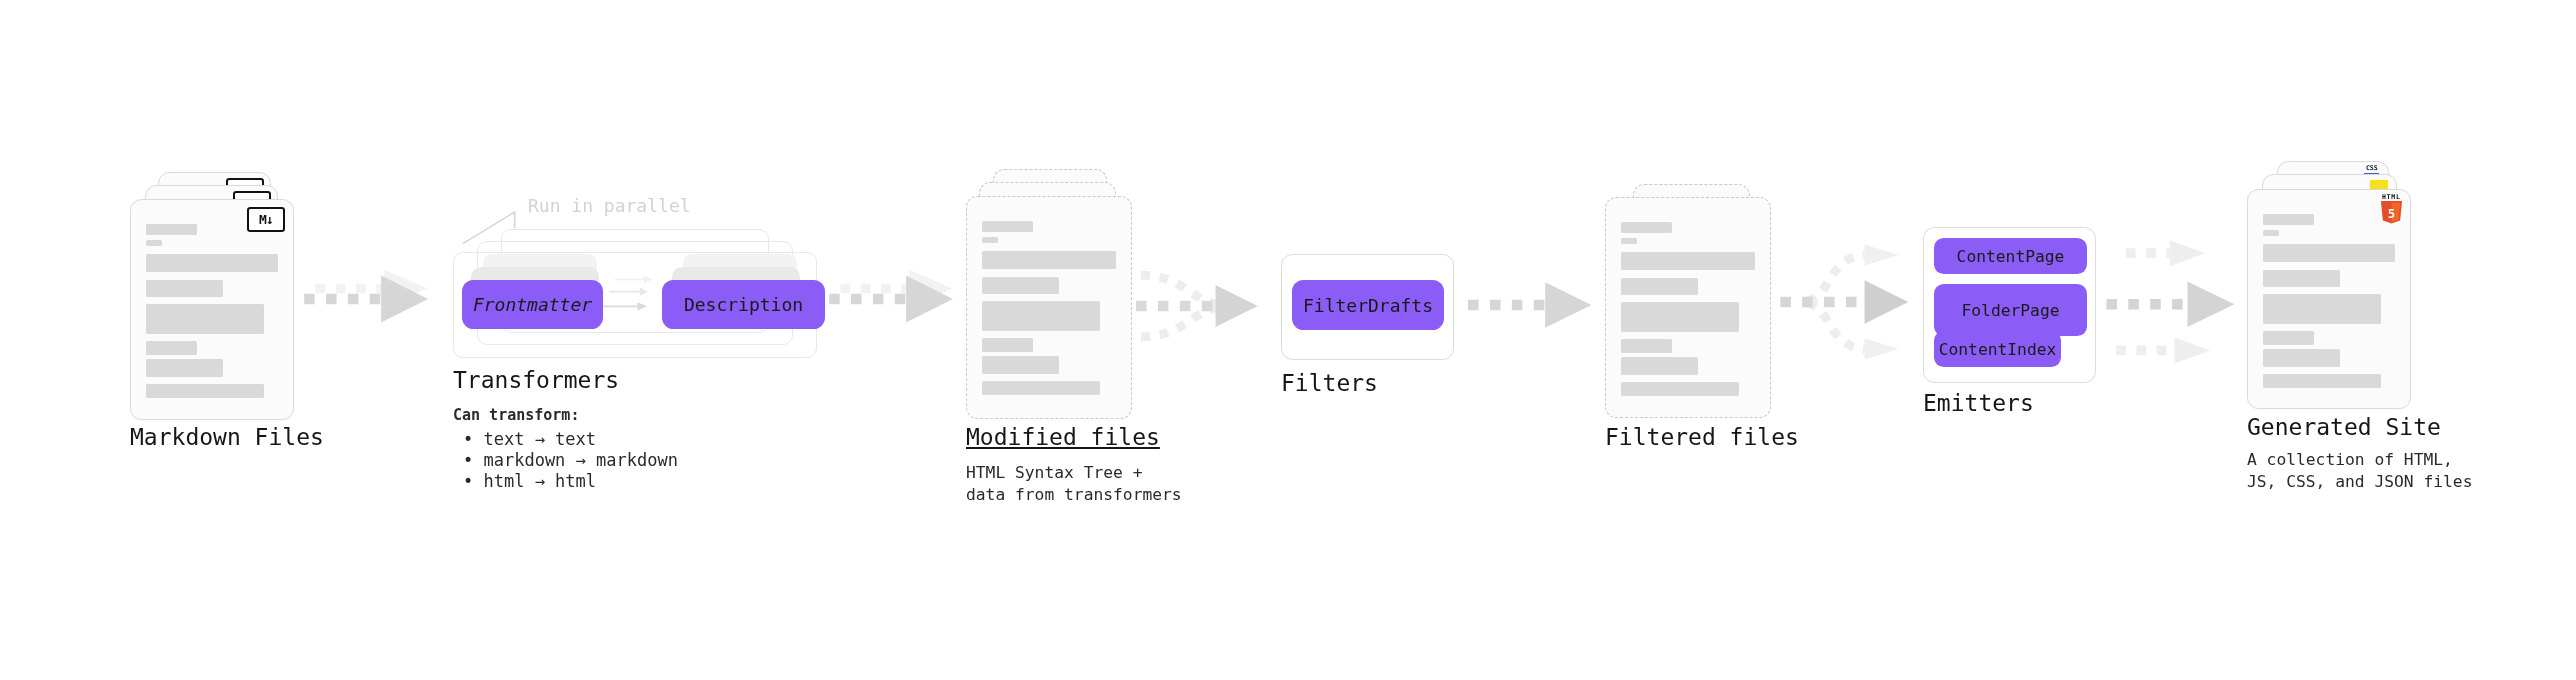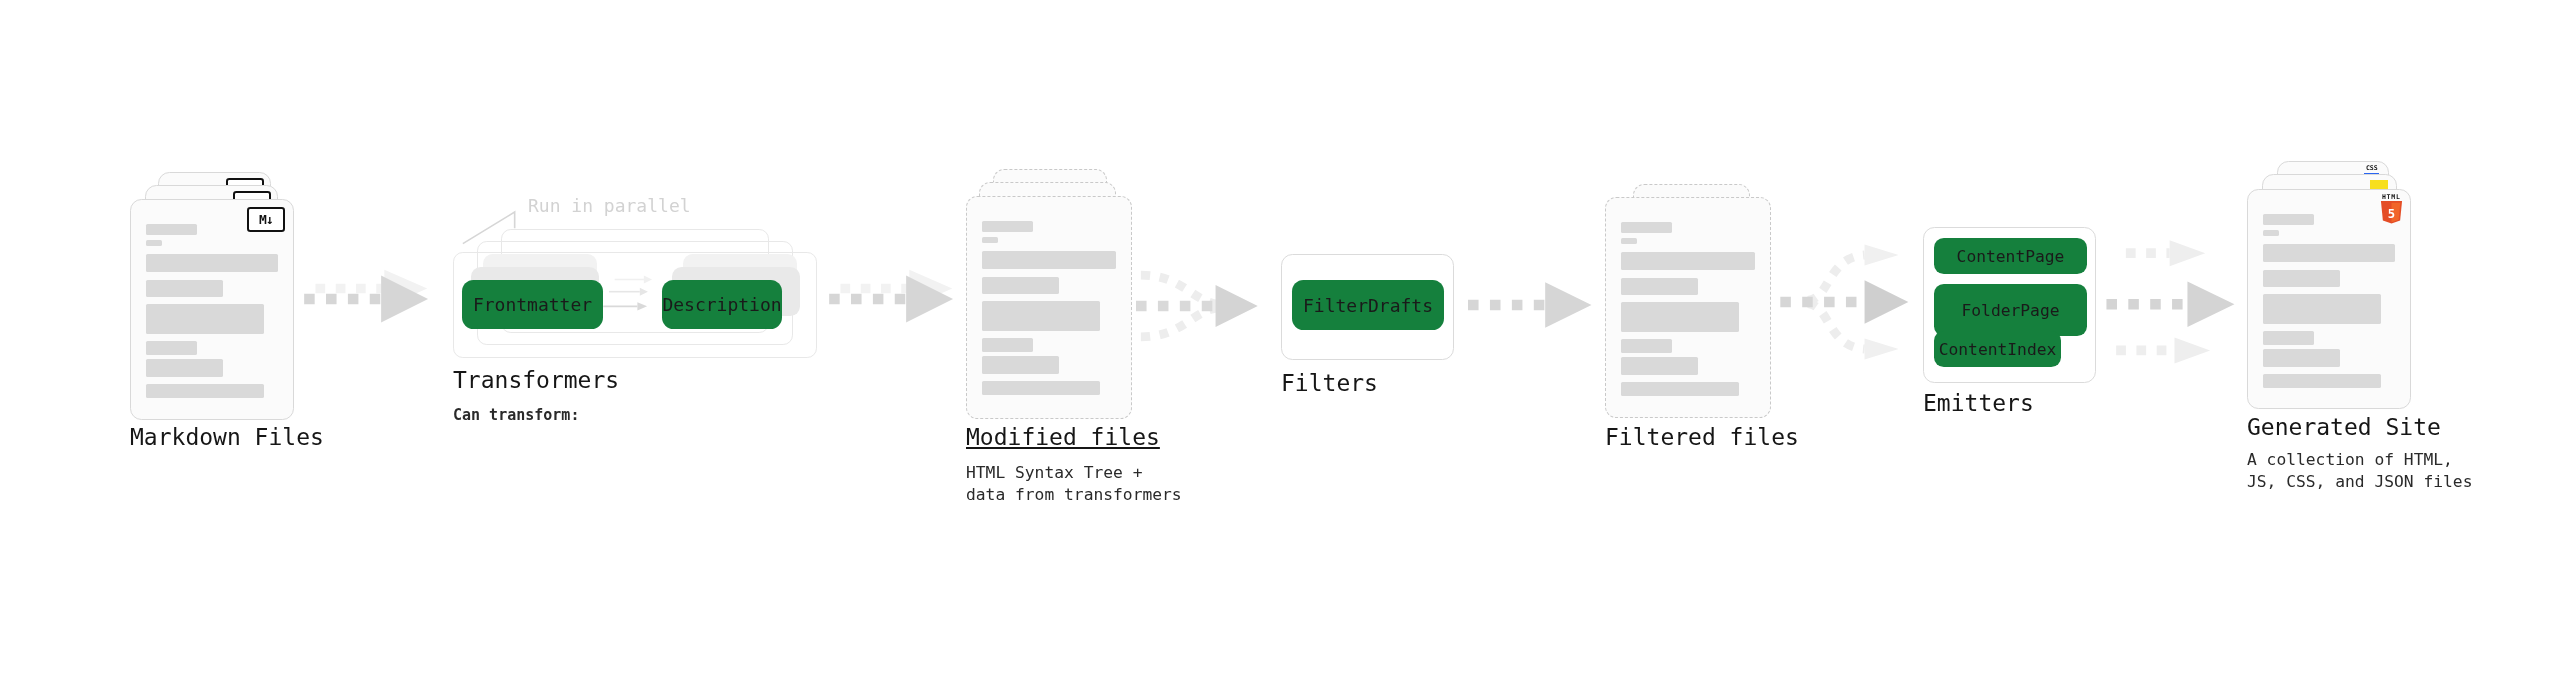--- a/index.html
+++ b/index.html
@@ -31,21 +31,21 @@
     border:2.4px solid #111;border-radius:3.3px;background:#fff;color:#111;
     font-weight:bold;font-size:13px;display:flex;align-items:center;justify-content:center;
     letter-spacing:-0.8px;
   }
   .md-badge.back{top:4.9px;right:6.5px;}
   
   .panel{position:absolute;box-sizing:border-box;background:transparent;
     border:1.6px solid #e8e8e8;border-radius:9.8px;}
   
   .pill{
-    position:absolute;box-sizing:border-box;background:#15803d;border-radius:11.4px;
+    position:absolute;box-sizing:border-box;background:#8b5cf6;border-radius:11.4px;
     display:flex;align-items:center;justify-content:center;
     font-size:18px;color:#1a1a1a;white-space:nowrap;
   }
   .pill.ghost1{background:#e9e9e9;border-radius:9.8px;}
   .pill.ghost2{background:#f2f2f2;border-radius:9.8px;}
   .pill.small{font-size:16.3px;border-radius:9.8px;}
   
   .frame{position:absolute;box-sizing:border-box;background:#ffffff;
     border:1.6px solid #dbdbdb;border-radius:11.4px;}
   
@@ -106,22 +106,22 @@
   <div>
     <div class="panel" style="left:501px;top:229px;width:268px;height:104px;"></div>
     <div class="panel" style="left:477px;top:241px;width:316px;height:104px;"></div>
     <div class="panel" style="left:453px;top:252px;width:364px;height:106px;"></div>
 
     <div class="pill ghost2" style="left:483px;top:254px;width:114px;height:49px;"></div>
     <div class="pill ghost1" style="left:471px;top:267px;width:128px;height:49px;"></div>
     <div class="pill ghost2" style="left:683px;top:254px;width:114px;height:49px;"></div>
     <div class="pill ghost1" style="left:672px;top:267px;width:128px;height:49px;"></div>
 
-    <div class="pill" style="left:462px;top:280px;width:141px;height:49px;">Frontmatter</div>
-    <div class="pill" style="left:662px;top:280px;width:120px;height:49px;">Description</div>
+    <div class="pill" style="left:462px;top:280px;width:141px;height:49px;font-style:italic;">Frontmatter</div>
+    <div class="pill" style="left:662px;top:280px;width:163px;height:49px;">Description</div>
 
     <svg class="abs" style="left:603px;top:273px;" width="59" height="39" viewBox="0 0 72 48">
       <g fill="#f0f0f0" stroke="#f0f0f0" transform="translate(14,0)">
         <line x1="0" y1="8" x2="36" y2="8" stroke-width="2"></line>
           <polygon points="36,3 46,8 36,13" stroke="none"></polygon>
       </g>
       <g fill="#e6e6e6" stroke="#e6e6e6" transform="translate(7,0)">
         <line x1="0" y1="23" x2="38" y2="23" stroke-width="2"></line>
           <polygon points="38,18 48,23 38,28" stroke="none"></polygon>
       </g>
@@ -131,20 +131,25 @@
       </g>
     </svg>
 
     <svg class="abs" style="left:458px;top:203px;" width="68" height="44" viewBox="0 0 84 54">
       <polyline points="6,50 70,11 70,31" stroke="#d6d6d6" stroke-width="2" fill="none"></polyline>
     </svg>
     <div class="annotation" style="left:528px;top:195px;">Run in parallel</div>
   </div>
   <div class="stage-label" style="left:453px;top:367px;">Transformers</div>
   <div class="note-title" style="left:453px;top:406px;">Can transform:</div>
+  <div class="bullets" style="left:463px;top:429px;">
+    <div>• text → text</div>
+    <div>• markdown → markdown</div>
+    <div>• html → html</div>
+  </div>
 
   <svg class="abs" style="left:829px;top:248px;" width="138" height="81" viewBox="0 0 170 100">
     <g fill="#f2f2f2" stroke="#f2f2f2" transform="translate(14,0)">
       <line x1="0" y1="50" x2="85" y2="50" stroke-width="12" stroke-dasharray="12 13"></line>
       <polygon points="85,27 138,50 85,73" stroke="none"></polygon>
     </g>
     <g fill="#d6d6d6" stroke="#d6d6d6">
       <line x1="0" y1="63" x2="95" y2="63" stroke-width="13" stroke-dasharray="13 14"></line>
       <polygon points="95,34 153,63 95,92" stroke="none"></polygon>
     </g>

